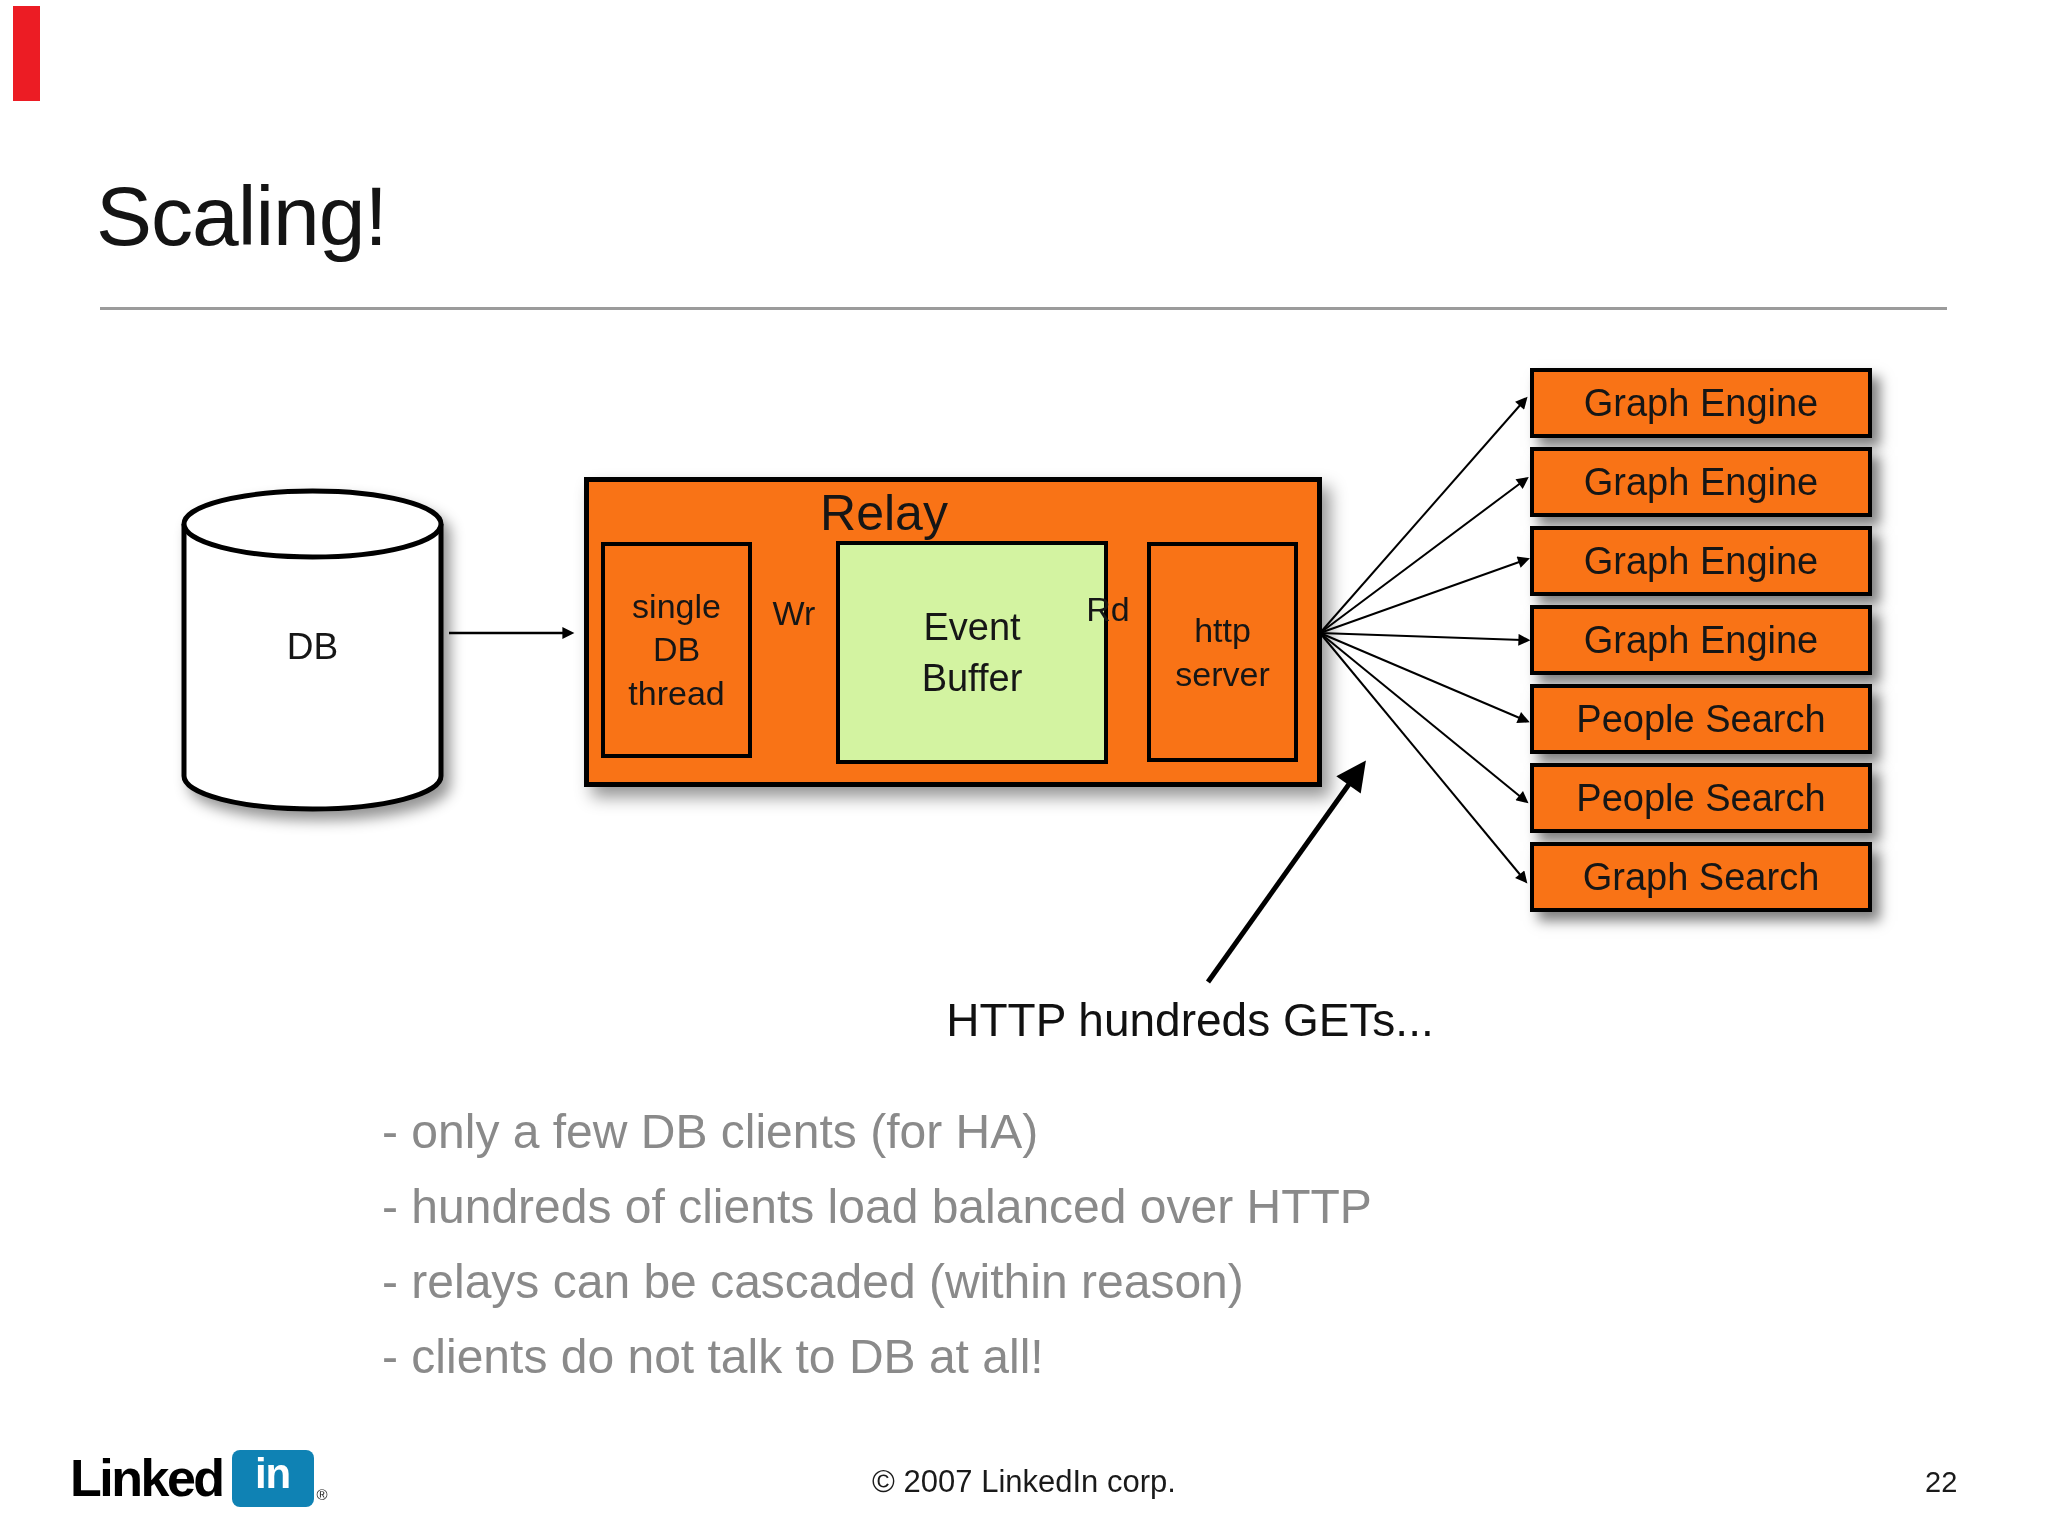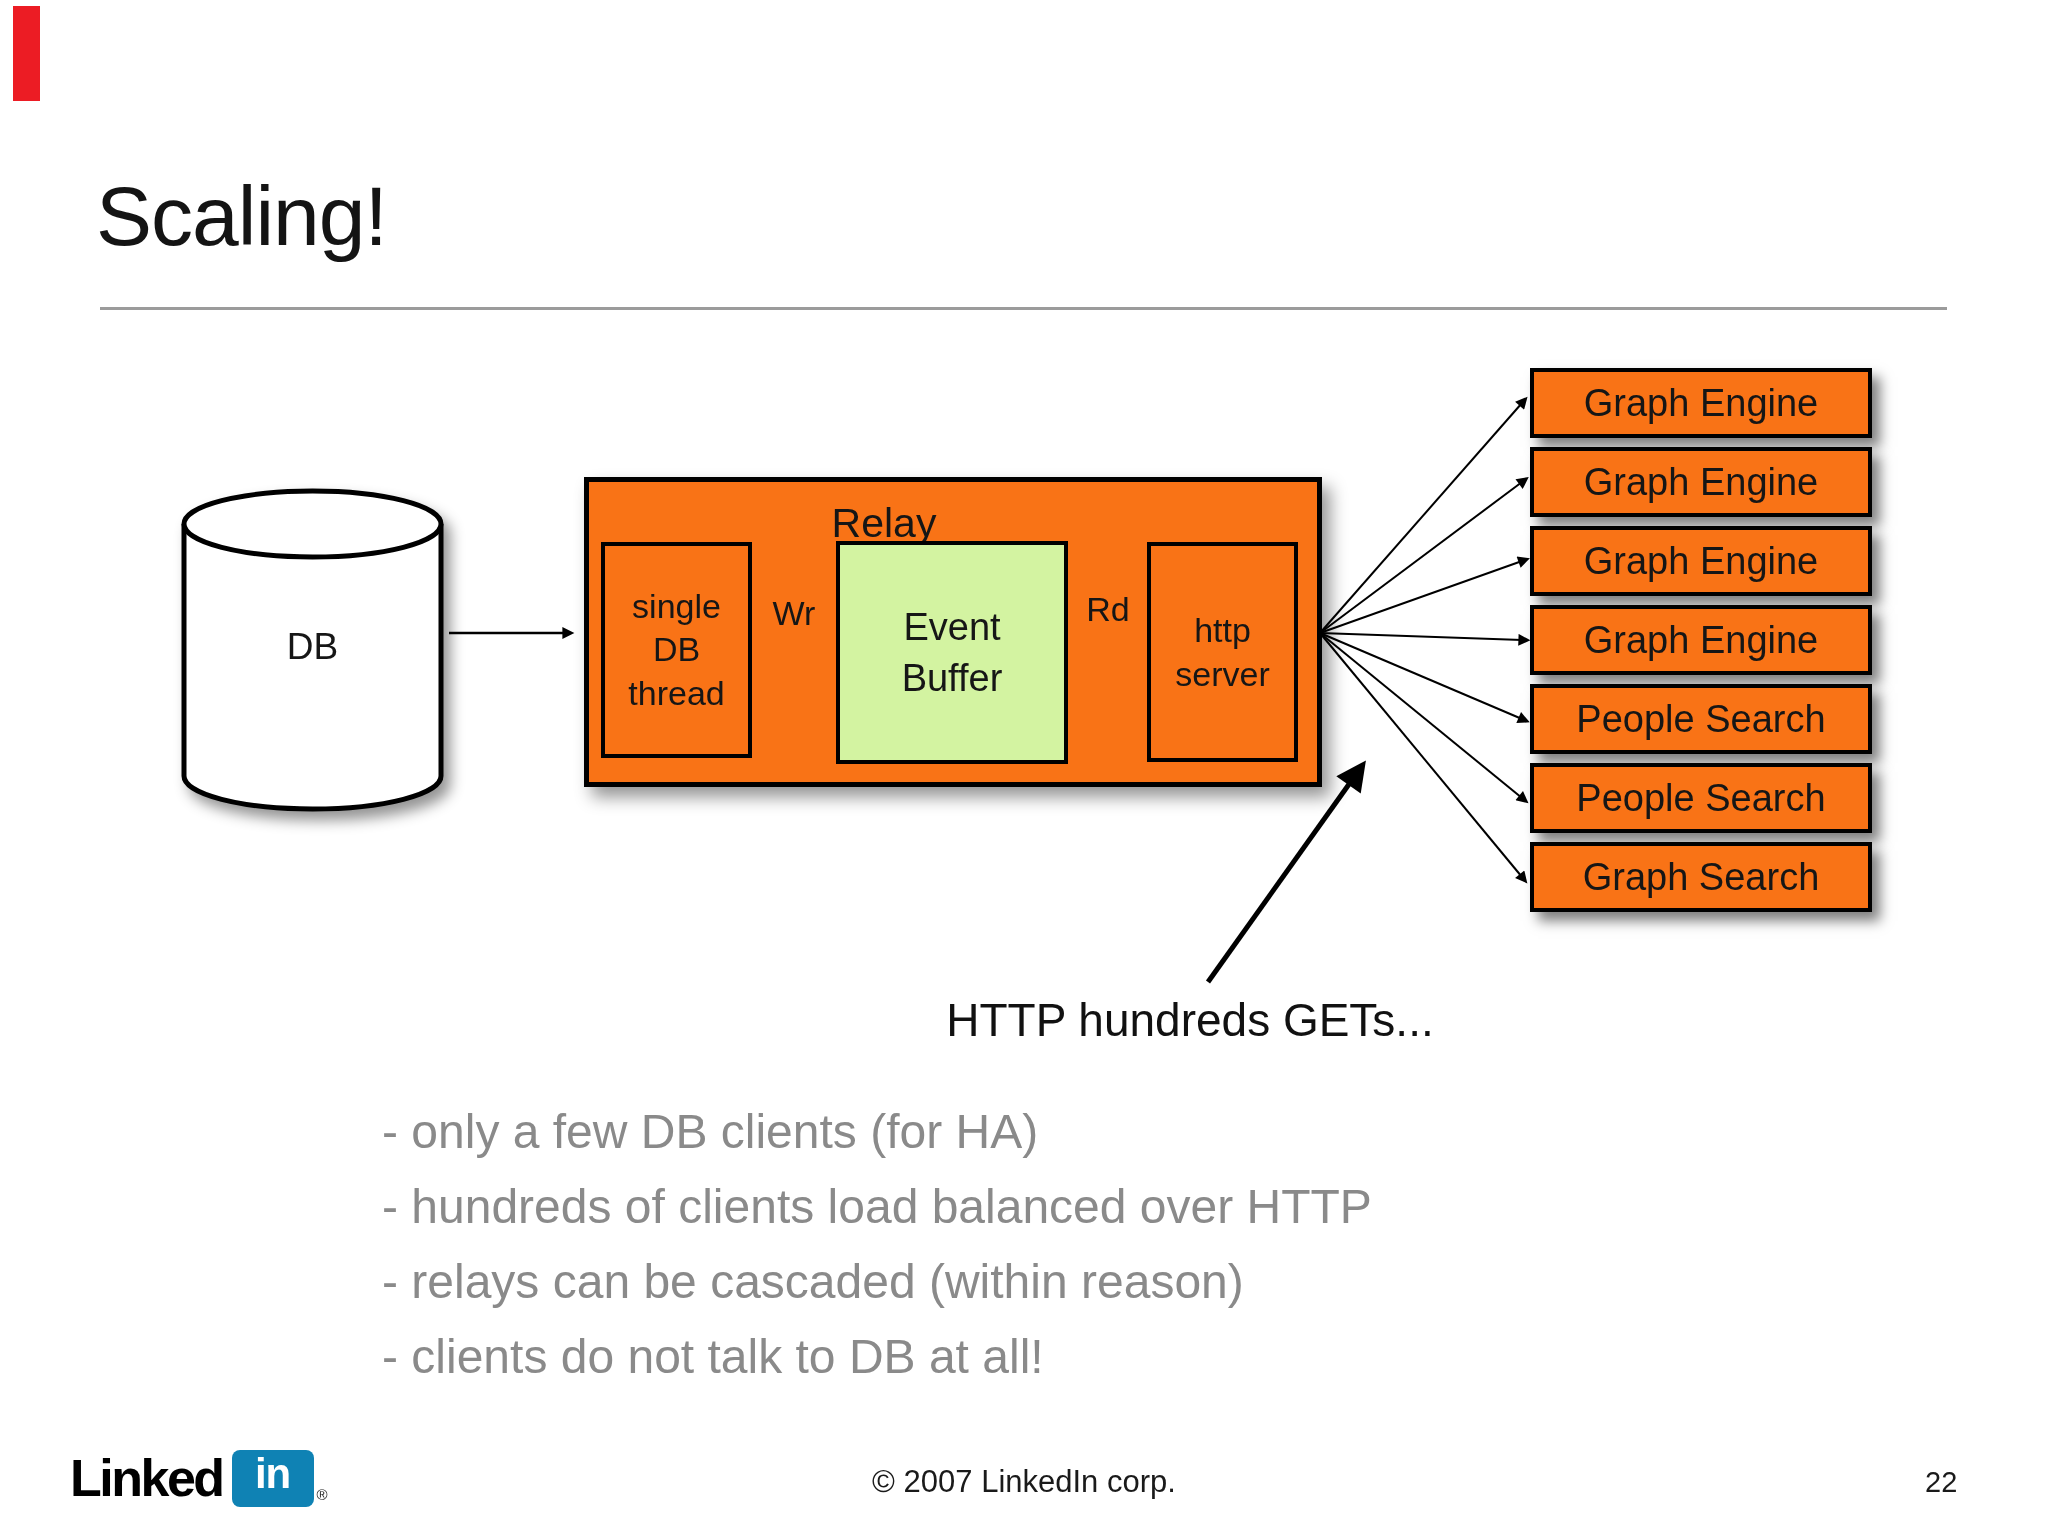--- a/index.html
+++ b/index.html
@@ -13,23 +13,23 @@
   #divider{left:100px;top:307px;width:1847px;height:3px;background:#9b9b9b;}
 
   
   .box{
     position:absolute;box-sizing:border-box;background:#f97316;border:4px solid #000;
     display:flex;flex-direction:column;align-items:center;justify-content:center;
     text-align:center;
   }
   #relay-box{left:584px;top:477px;width:738px;height:310px;border-width:5px;
     box-shadow:8px 10px 16px rgba(0,0,0,0.42);}
-  #relay-title{left:584px;top:500px;width:600px;text-align:center;font-size:41px;}
+  #relay-title{left:584px;top:484px;width:600px;text-align:center;font-size:50px;}
   #thread-box{left:601px;top:542px;width:151px;height:216px;font-size:34px;line-height:1.28;}
-  #buffer-box{left:836px;top:541px;width:232px;height:223px;background:#d3f3a1;font-size:38px;line-height:1.32;}
+  #buffer-box{left:836px;top:541px;width:272px;height:223px;background:#d3f3a1;font-size:38px;line-height:1.32;}
   #http-box{left:1147px;top:542px;width:151px;height:220px;font-size:34px;line-height:1.3;}
   .flow-label{position:absolute;width:84px;text-align:center;font-size:34px;}
   #wr-label{left:752px;top:594px;}
   #rd-label{left:1066px;top:590px;}
   #db-label{left:184px;top:626px;width:257px;text-align:center;font-size:37px;}
 
   .service{
     left:1530px;width:342px;height:70px;font-size:38px;
     box-shadow:8px 9px 12px rgba(0,0,0,0.5);
   }

